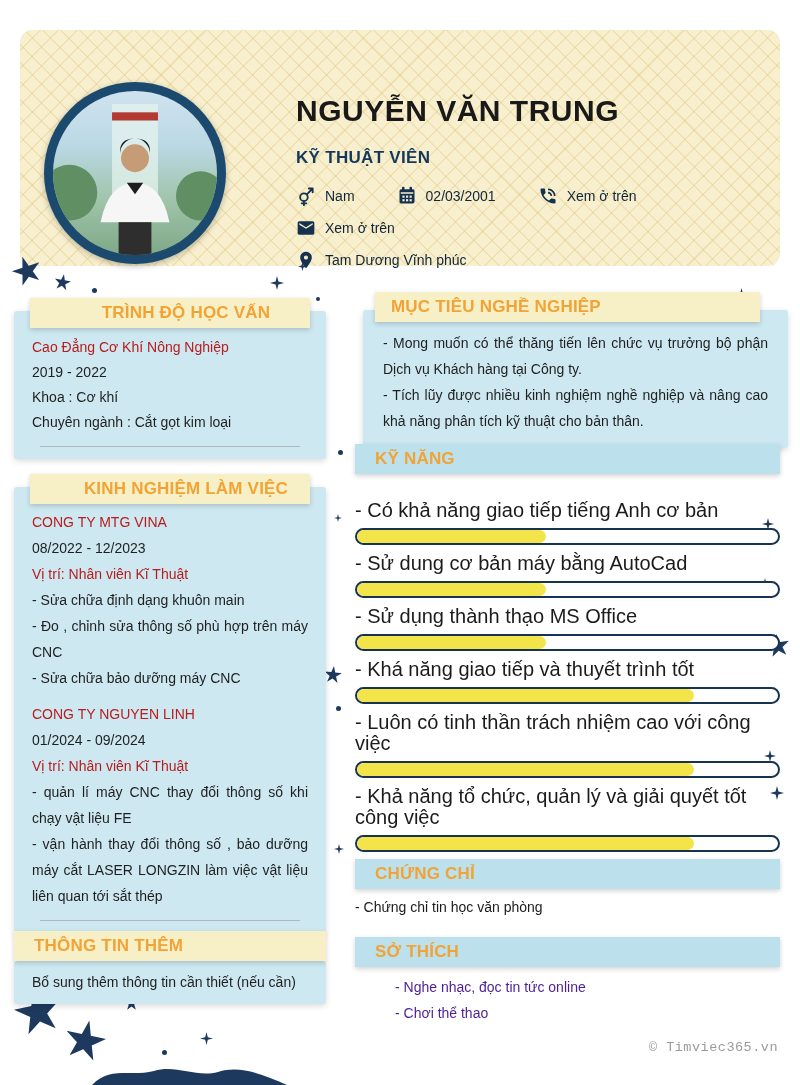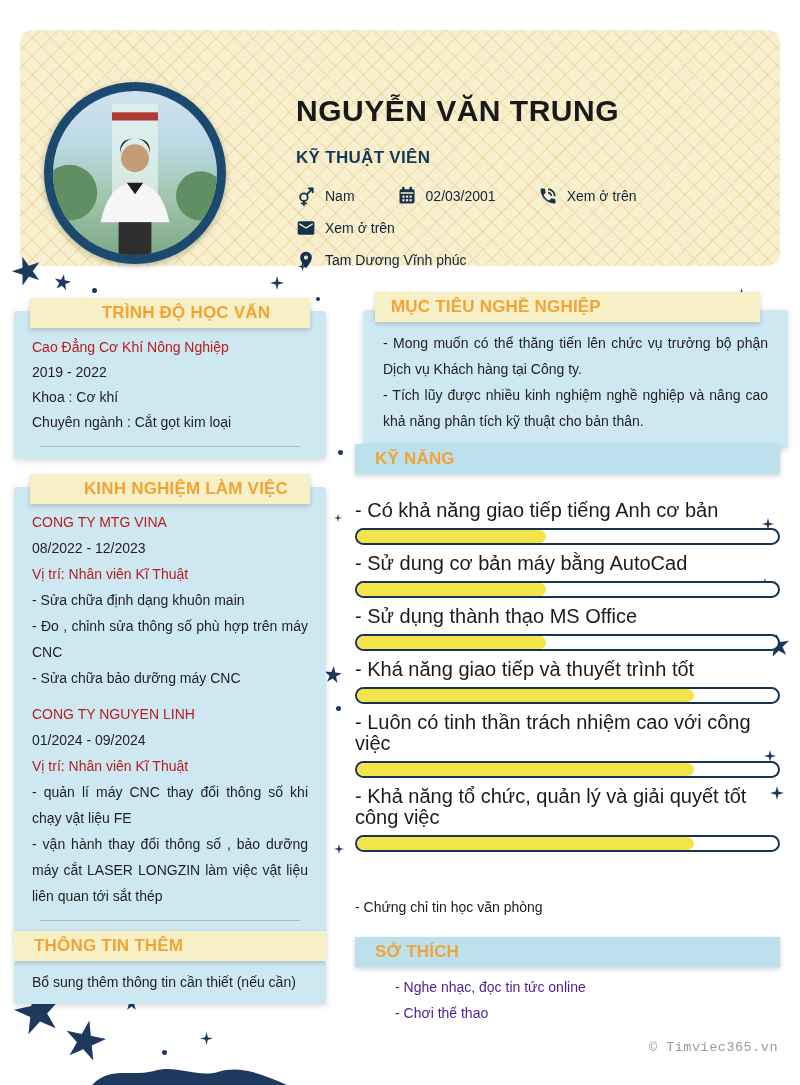--- a/index.html
+++ b/index.html
@@ -251,20 +251,21 @@
         </div>
     </div>
     <div class="skill">
       <div class="skill-label">- Khả năng tổ chức, quản lý và giải quyết tốt công việc</div>
       <div class="bar">
           <div class="fill" style="width: 80%;"></div>
         </div>
     </div>
   </div>
 
+  <div class="sec-h blueh cert-h">CHỨNG CHỈ</div>
   <div class="cert-b">
     <p>- Chứng chỉ tin học văn phòng</p>
   </div>
 
   <div class="sec-h blueh hobby-h">SỞ THÍCH</div>
   <div class="hobby-b">
     <p>- Nghe nhạc, đọc tin tức online</p>
     <p>- Chơi thể thao</p>
   </div>
 

